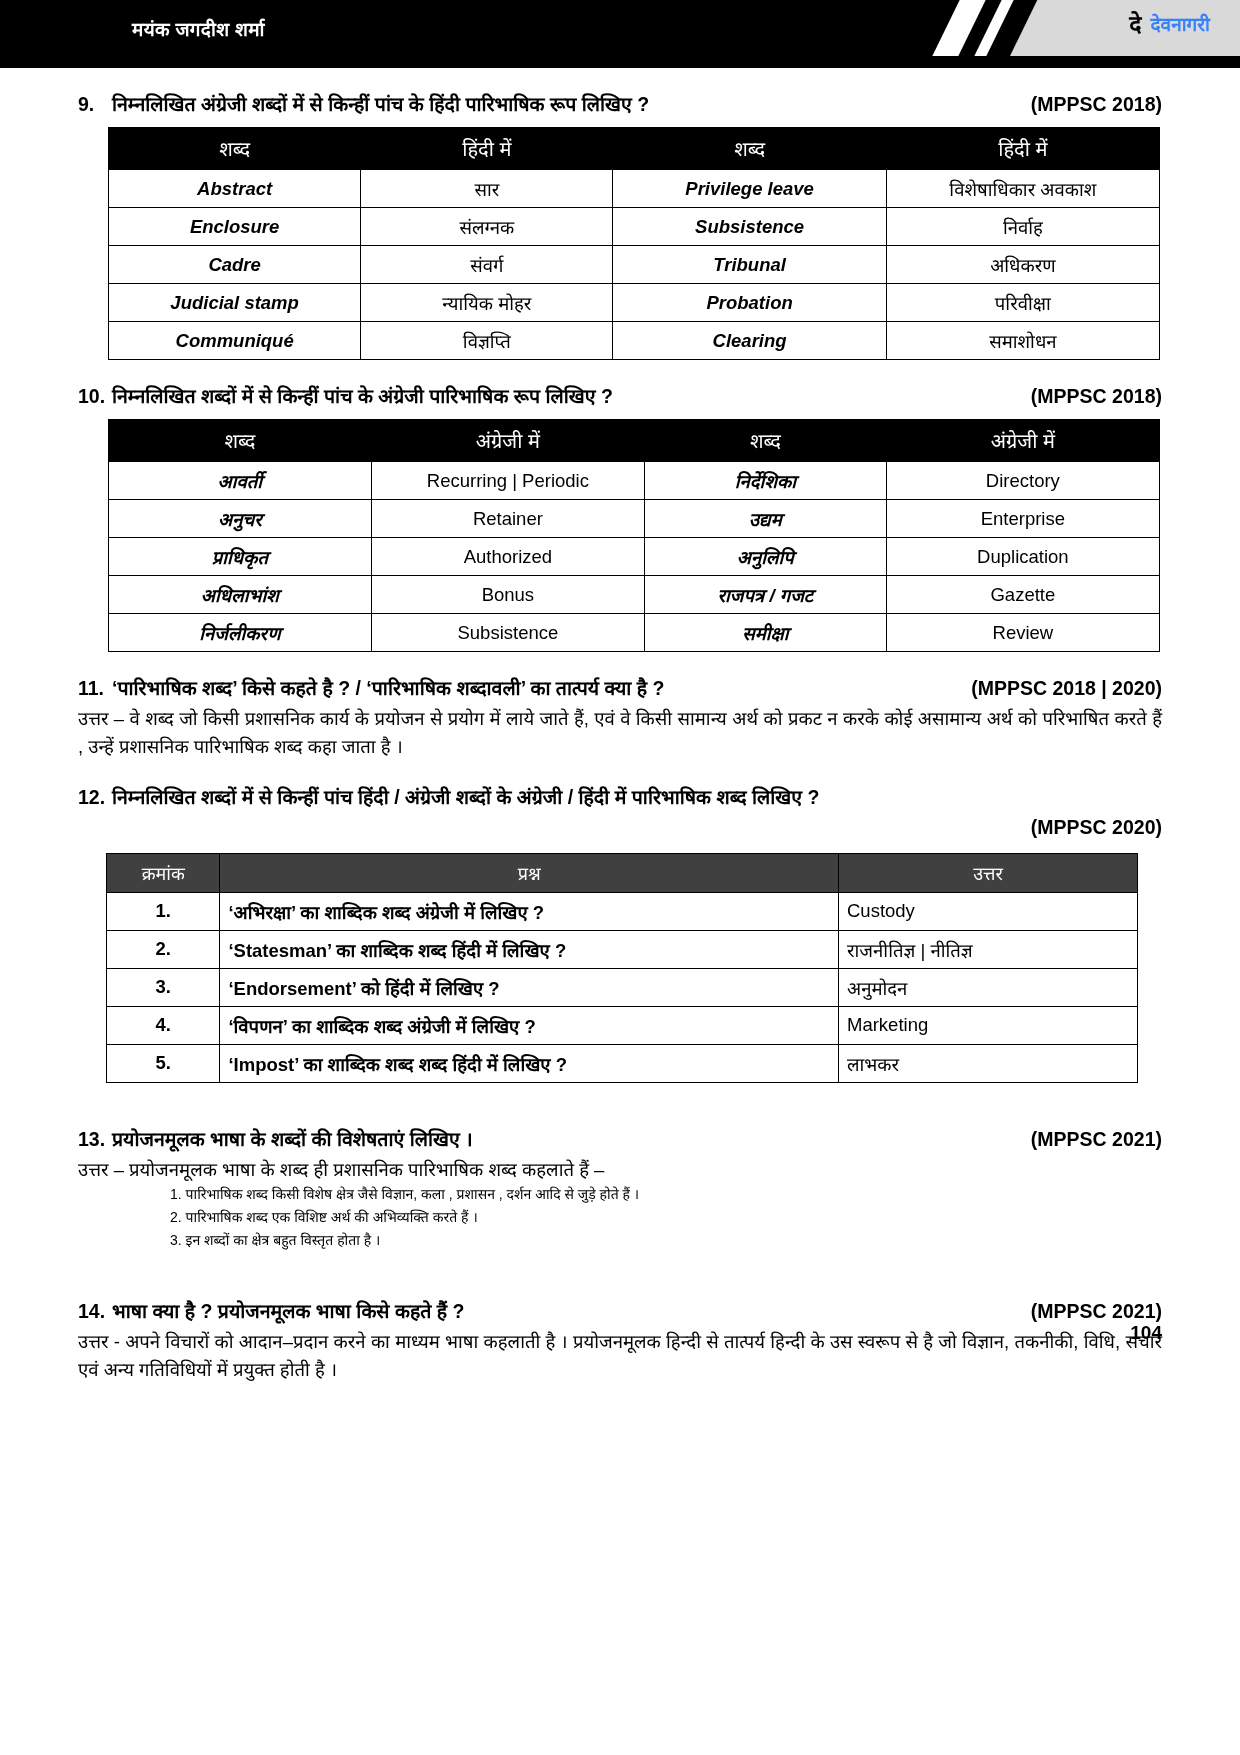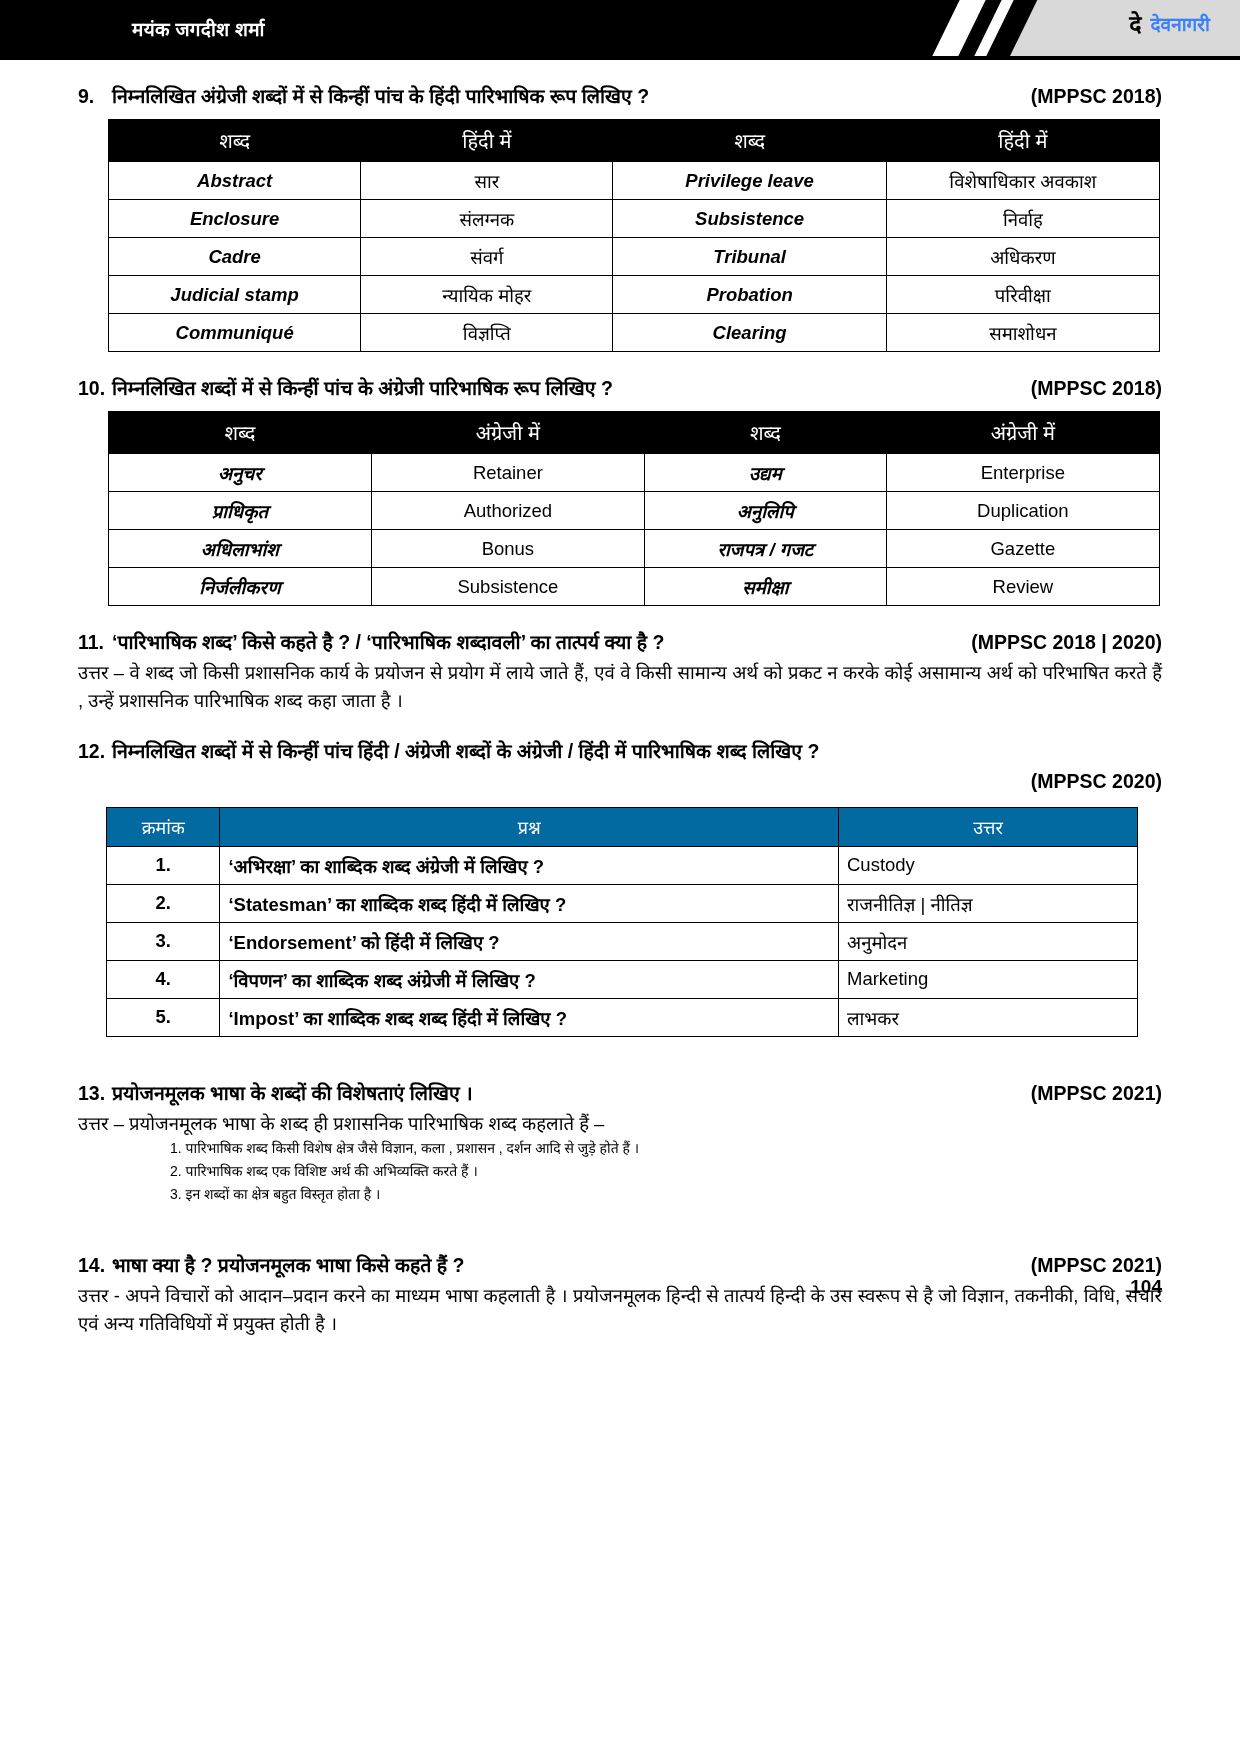--- a/index.html
+++ b/index.html
@@ -12,21 +12,21 @@
     background: #ffffff;
     font-family: "Liberation Sans", sans-serif;
     color: #000000;
     position: relative;
     overflow: hidden;
   }
 
   
   .header {
     position: relative;
-    height: 60px;
+    height: 68px;
     background: #000000;
     overflow: hidden;
   }
   .header-author {
     position: absolute;
     left: 132px;
     top: 16px;
     color: #ffffff;
     font-size: 19px;
     font-weight: bold;
@@ -152,21 +152,21 @@
   td.plain { font-size: 18.5px; }
 
   
   table.qa {
     border-collapse: collapse;
     width: calc(100% - 52px);
     margin: 14px 0 0 28px;
     table-layout: fixed;
   }
   table.qa th {
-    background: #0369a1;
+    background: #404040;
     color: #ffffff;
     font-size: 18px;
     font-weight: normal;
     padding: 7px 4px;
     border: 1.5px solid #000;
   }
   table.qa td {
     border: 1.5px solid #000;
     padding: 6px 8px;
     font-size: 18.5px;
@@ -272,20 +272,26 @@
       <thead>
         <tr>
           <th>शब्द</th>
           <th>अंग्रेजी में</th>
           <th>शब्द</th>
           <th>अंग्रेजी में</th>
         </tr>
       </thead>
       <tbody>
         <tr>
+          <td class="hin-term">आवर्ती</td>
+          <td class="plain">Recurring |  Periodic</td>
+          <td class="hin-term">निर्देशिका</td>
+          <td class="plain">Directory</td>
+        </tr>
+        <tr>
           <td class="hin-term">अनुचर</td>
           <td class="plain">Retainer</td>
           <td class="hin-term">उद्यम</td>
           <td class="plain">Enterprise</td>
         </tr>
         <tr>
           <td class="hin-term">प्राधिकृत</td>
           <td class="plain">Authorized</td>
           <td class="hin-term">अनुलिपि</td>
           <td class="plain">Duplication</td>

